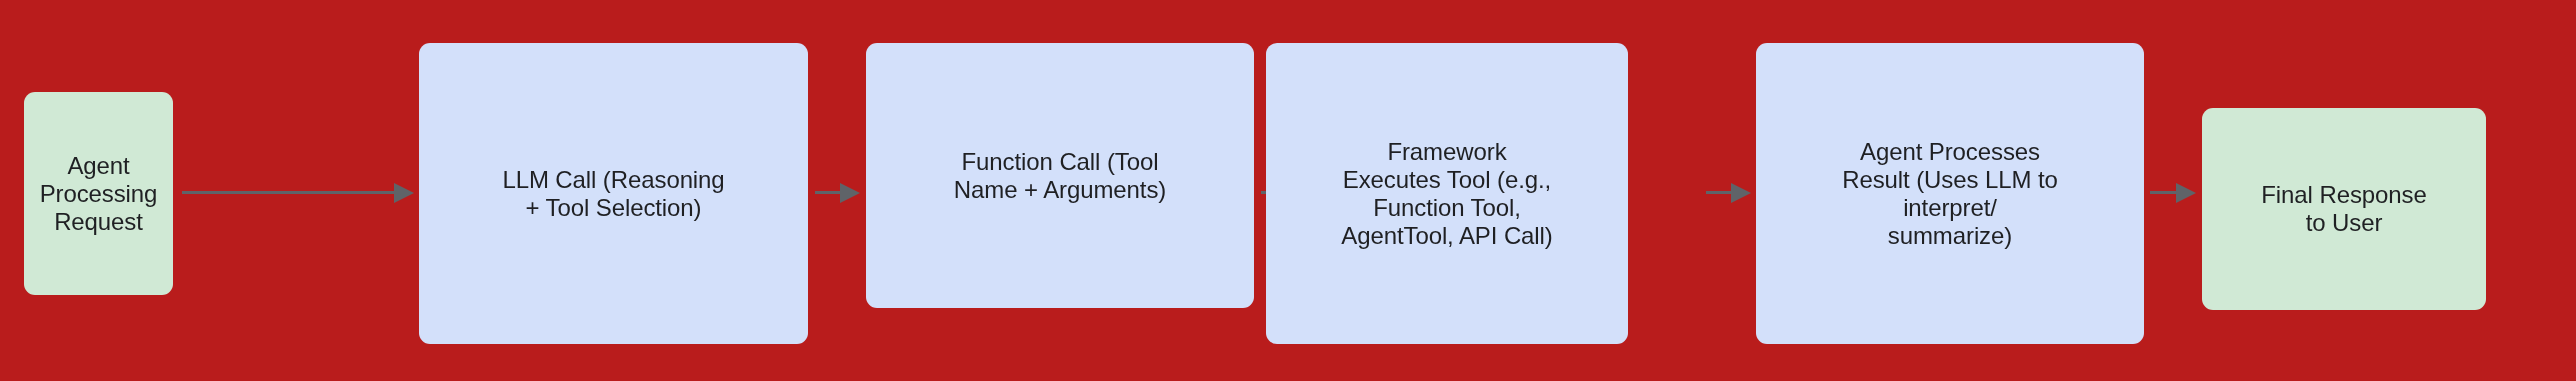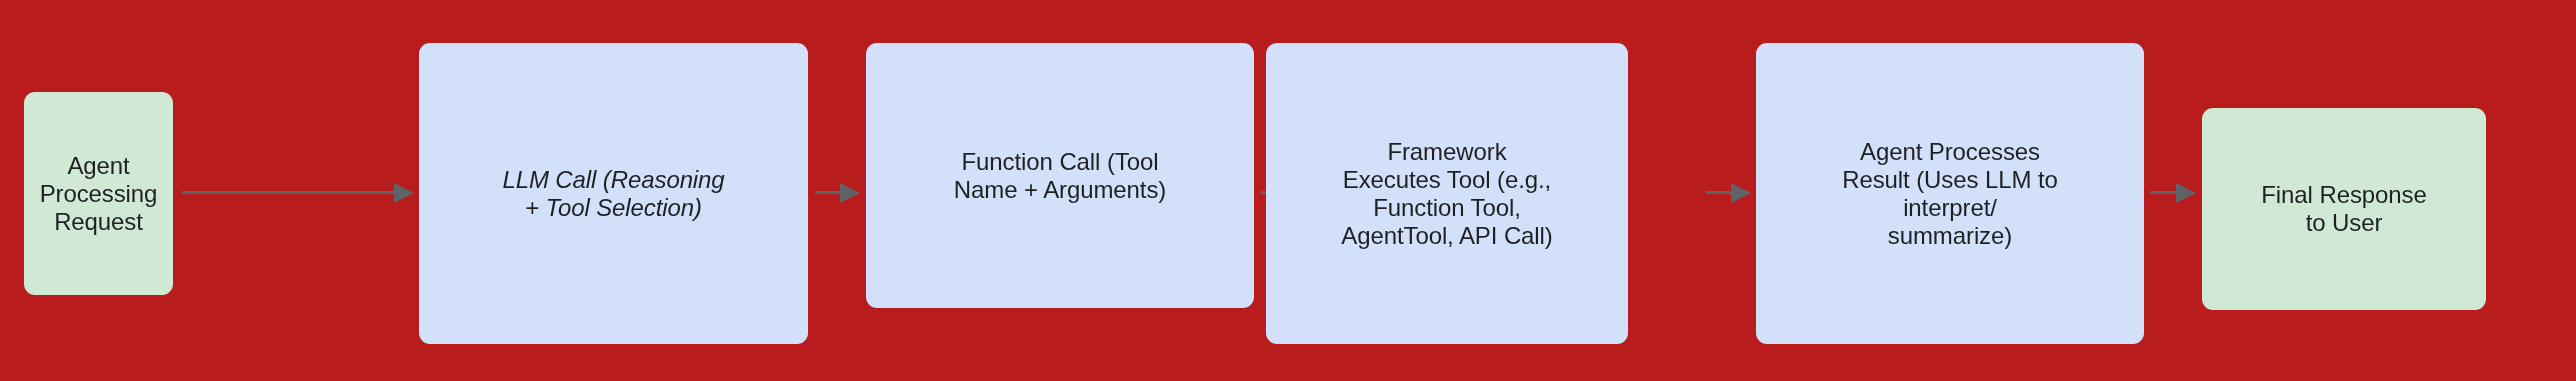--- a/index.html
+++ b/index.html
@@ -75,21 +75,21 @@
     <span class="node-label">Agent
 Processing
 Request</span>
   </div>
 
   <div class="connector" style="left:182px; top:181px; width:232px;">
     <span class="shaft"></span>
     <span class="head"></span>
   </div>
 
-  <div class="node process" style="left:419px; top:43px; width:389px; height:301px;font-style:italic;">
+  <div class="node process" style="left:419px; top:43px; width:389px; height:301px;">
     <span class="node-label">LLM Call (Reasoning
 + Tool Selection)</span>
   </div>
 
   <div class="connector" style="left:815px; top:181px; width:45px;">
     <span class="shaft"></span>
     <span class="head"></span>
   </div>
 
   <div class="node process" style="left:866px; top:43px; width:388px; height:265px;">

